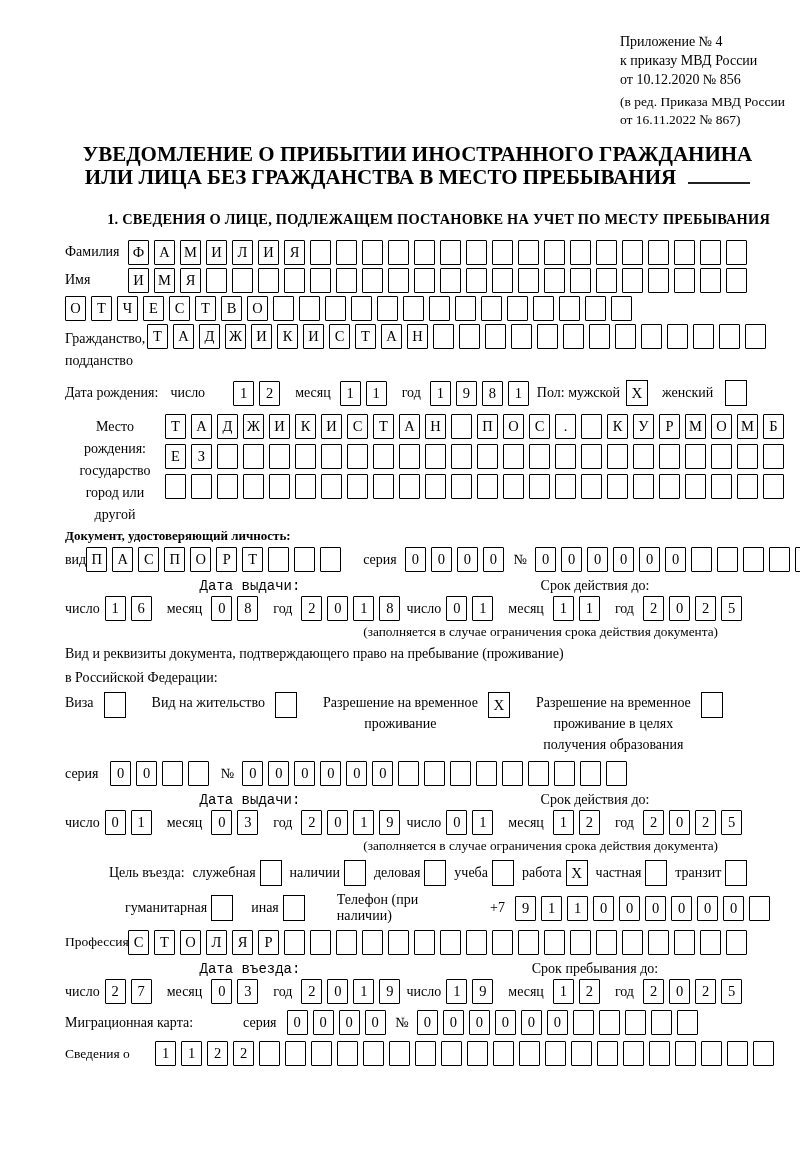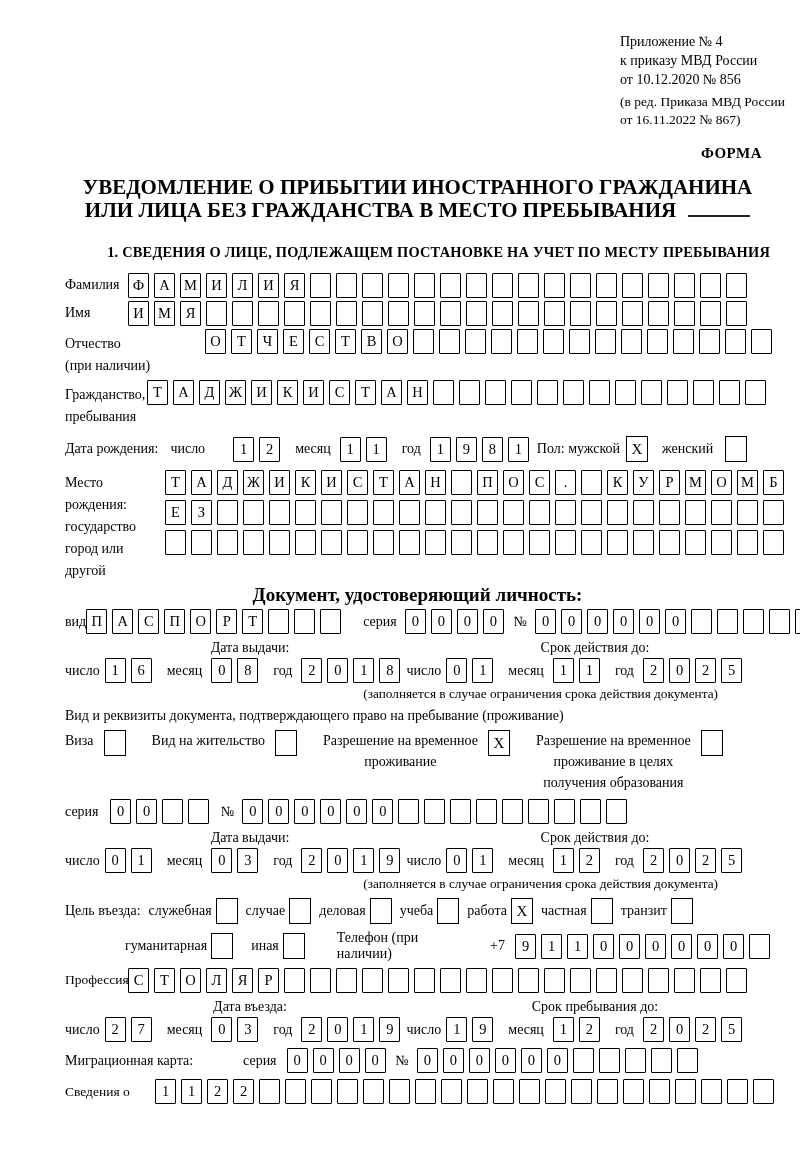--- a/index.html
+++ b/index.html
@@ -19,31 +19,31 @@
   
   .cells{display:flex;gap:5px;flex:0 0 auto;}
   .cell{width:21px;height:25px;box-sizing:border-box;border:1.5px solid #000;border-radius:1px;
         display:inline-flex;align-items:center;justify-content:center;
         font-size:14.5px;flex:0 0 auto;background:#fff;}
   .checkbox{width:22px;height:26px;box-sizing:border-box;border:1.5px solid #000;
         display:inline-flex;align-items:center;justify-content:center;font-size:15px;flex:0 0 auto;background:#fff;}
 
   .frow{display:flex;align-items:flex-start;margin-top:3px;font-family:Liberation Serif, serif;}
   .flabel{flex:0 0 auto;padding-top:4px;}
-  .w63{width:63px;} .w140{width:140px;} .w82{width:82px;} .w100{width:100px;} .w45{width:45px;}
+  .w63{width:63px;} .w140{width:140px;} .w82{width:82px;} .w100{width:100px;text-align:center;} .w45{width:45px;}
   .label-col span{display:block;line-height:22px;}
   .rows-col{display:flex;flex-direction:column;gap:5px;}
 
-  .center-bold{font-weight:bold;text-align:center;font-size:19px;}
+  .center-bold{font-weight:bold;font-size:13px;}
   .dg{display:flex;align-items:center;gap:5px;}
   .dg .lbl{margin:0 4px 0 10px;}
   .dg .lbl-first{margin-right:4px;}
   .note{font-size:13.3px;}
   .headings-row{display:flex;margin-top:6px;}
-  .headings-row .h-left{width:370px;text-align:center;}
+  .headings-row .h-left{width:370px;text-align:center;font-family:Liberation Mono, monospace;}
   .headings-row .h-right{width:320px;text-align:center;}
 
   .opt{display:flex;align-items:flex-start;gap:10px;justify-content:space-between;}
   .opt-label{text-align:center;line-height:21px;}
   .opt-label span{display:block;}
 
   .pair{display:flex;align-items:center;gap:4px;}
   .mt6{margin-top:6px;} .mt8{margin-top:8px;} .mt12{margin-top:12px;}
   .ac{align-items:center;}
 </style>
@@ -54,21 +54,20 @@
 
   <div class="annex">
     <div>Приложение № 4</div>
     <div>к приказу МВД России</div>
     <div>от 10.12.2020 № 856</div>
   </div>
   <div class="annex-note">
     <div>(в ред. Приказа МВД России</div>
     <div>от 16.11.2022 № 867)</div>
   </div>
-  <div class="forma">ФОРМА</div>
 
   <div class="title">
     <div>УВЕДОМЛЕНИЕ О ПРИБЫТИИ ИНОСТРАННОГО ГРАЖДАНИНА</div>
     <div><span>ИЛИ ЛИЦА БЕЗ ГРАЖДАНСТВА В МЕСТО ПРЕБЫВАНИЯ</span><span class="title-underline"></span></div>
   </div>
 
   <div class="section-title">1. СВЕДЕНИЯ О ЛИЦЕ, ПОДЛЕЖАЩЕМ ПОСТАНОВКЕ НА УЧЕТ ПО МЕСТУ ПРЕБЫВАНИЯ</div>
 
   <div class="frow mt12">
     <span class="flabel w63">Фамилия</span>
@@ -124,24 +123,20 @@
         <span class="cell"></span>
         <span class="cell"></span>
         <span class="cell"></span>
         <span class="cell"></span>
         <span class="cell"></span>
         <span class="cell"></span>
       </div>
   </div>
 
   <div class="frow">
-    <div class="flabel w140 label-col">
-      <span>Отчество</span>
-      <span>(при наличии)</span>
-    </div>
     <div class="cells">
         <span class="cell">О</span>
         <span class="cell">Т</span>
         <span class="cell">Ч</span>
         <span class="cell">Е</span>
         <span class="cell">С</span>
         <span class="cell">Т</span>
         <span class="cell">В</span>
         <span class="cell">О</span>
         <span class="cell"></span>
@@ -157,21 +152,21 @@
         <span class="cell"></span>
         <span class="cell"></span>
         <span class="cell"></span>
         <span class="cell"></span>
       </div>
   </div>
 
   <div class="frow">
     <div class="flabel w82 label-col">
       <span>Гражданство,</span>
-      <span>пребывания</span>
+      <span>подданство</span>
     </div>
     <div class="cells">
         <span class="cell">Т</span>
         <span class="cell">А</span>
         <span class="cell">Д</span>
         <span class="cell">Ж</span>
         <span class="cell">И</span>
         <span class="cell">К</span>
         <span class="cell">И</span>
         <span class="cell">С</span>
@@ -389,20 +384,21 @@
           <span class="cell">2</span>
           <span class="cell">0</span>
           <span class="cell">2</span>
           <span class="cell">5</span>
         </span>
     </span>
   </div>
   <div class="note" style="text-align:right;padding-right:52px;margin-top:3px;">(заполняется в случае ограничения срока действия документа)</div>
 
   <div class="mt6">Вид и реквизиты документа, подтверждающего право на пребывание (проживание)</div>
+  <div class="mt8">в Российской Федерации:</div>
 
   <div class="frow mt6" style="gap:26px;">
     <div class="opt">
       <span style="padding-top:3px;">Виза</span>
       <span class="checkbox"></span>
     </div>
     <div class="opt">
       <span style="padding-top:3px;">Вид на жительство</span>
       <span class="checkbox"></span>
     </div>
@@ -490,28 +486,28 @@
       <span class="cells">
           <span class="cell">2</span>
           <span class="cell">0</span>
           <span class="cell">2</span>
           <span class="cell">5</span>
         </span>
     </span>
   </div>
   <div class="note" style="text-align:right;padding-right:52px;margin-top:3px;">(заполняется в случае ограничения срока действия документа)</div>
 
-  <div class="frow ac mt6" style="gap:8px;">
+  <div class="frow ac mt6" style="gap:8px;margin-left:44px;">
     <span>Цель въезда:</span>
     <span class="pair">
       <span>служебная</span>
       <span class="checkbox"></span>
     </span>
     <span class="pair">
-      <span>случае</span>
+      <span>наличии</span>
       <span class="checkbox"></span>
     </span>
     <span class="pair">
       <span>деловая</span>
       <span class="checkbox"></span>
     </span>
     <span class="pair">
       <span>учеба</span>
       <span class="checkbox"></span>
     </span>

